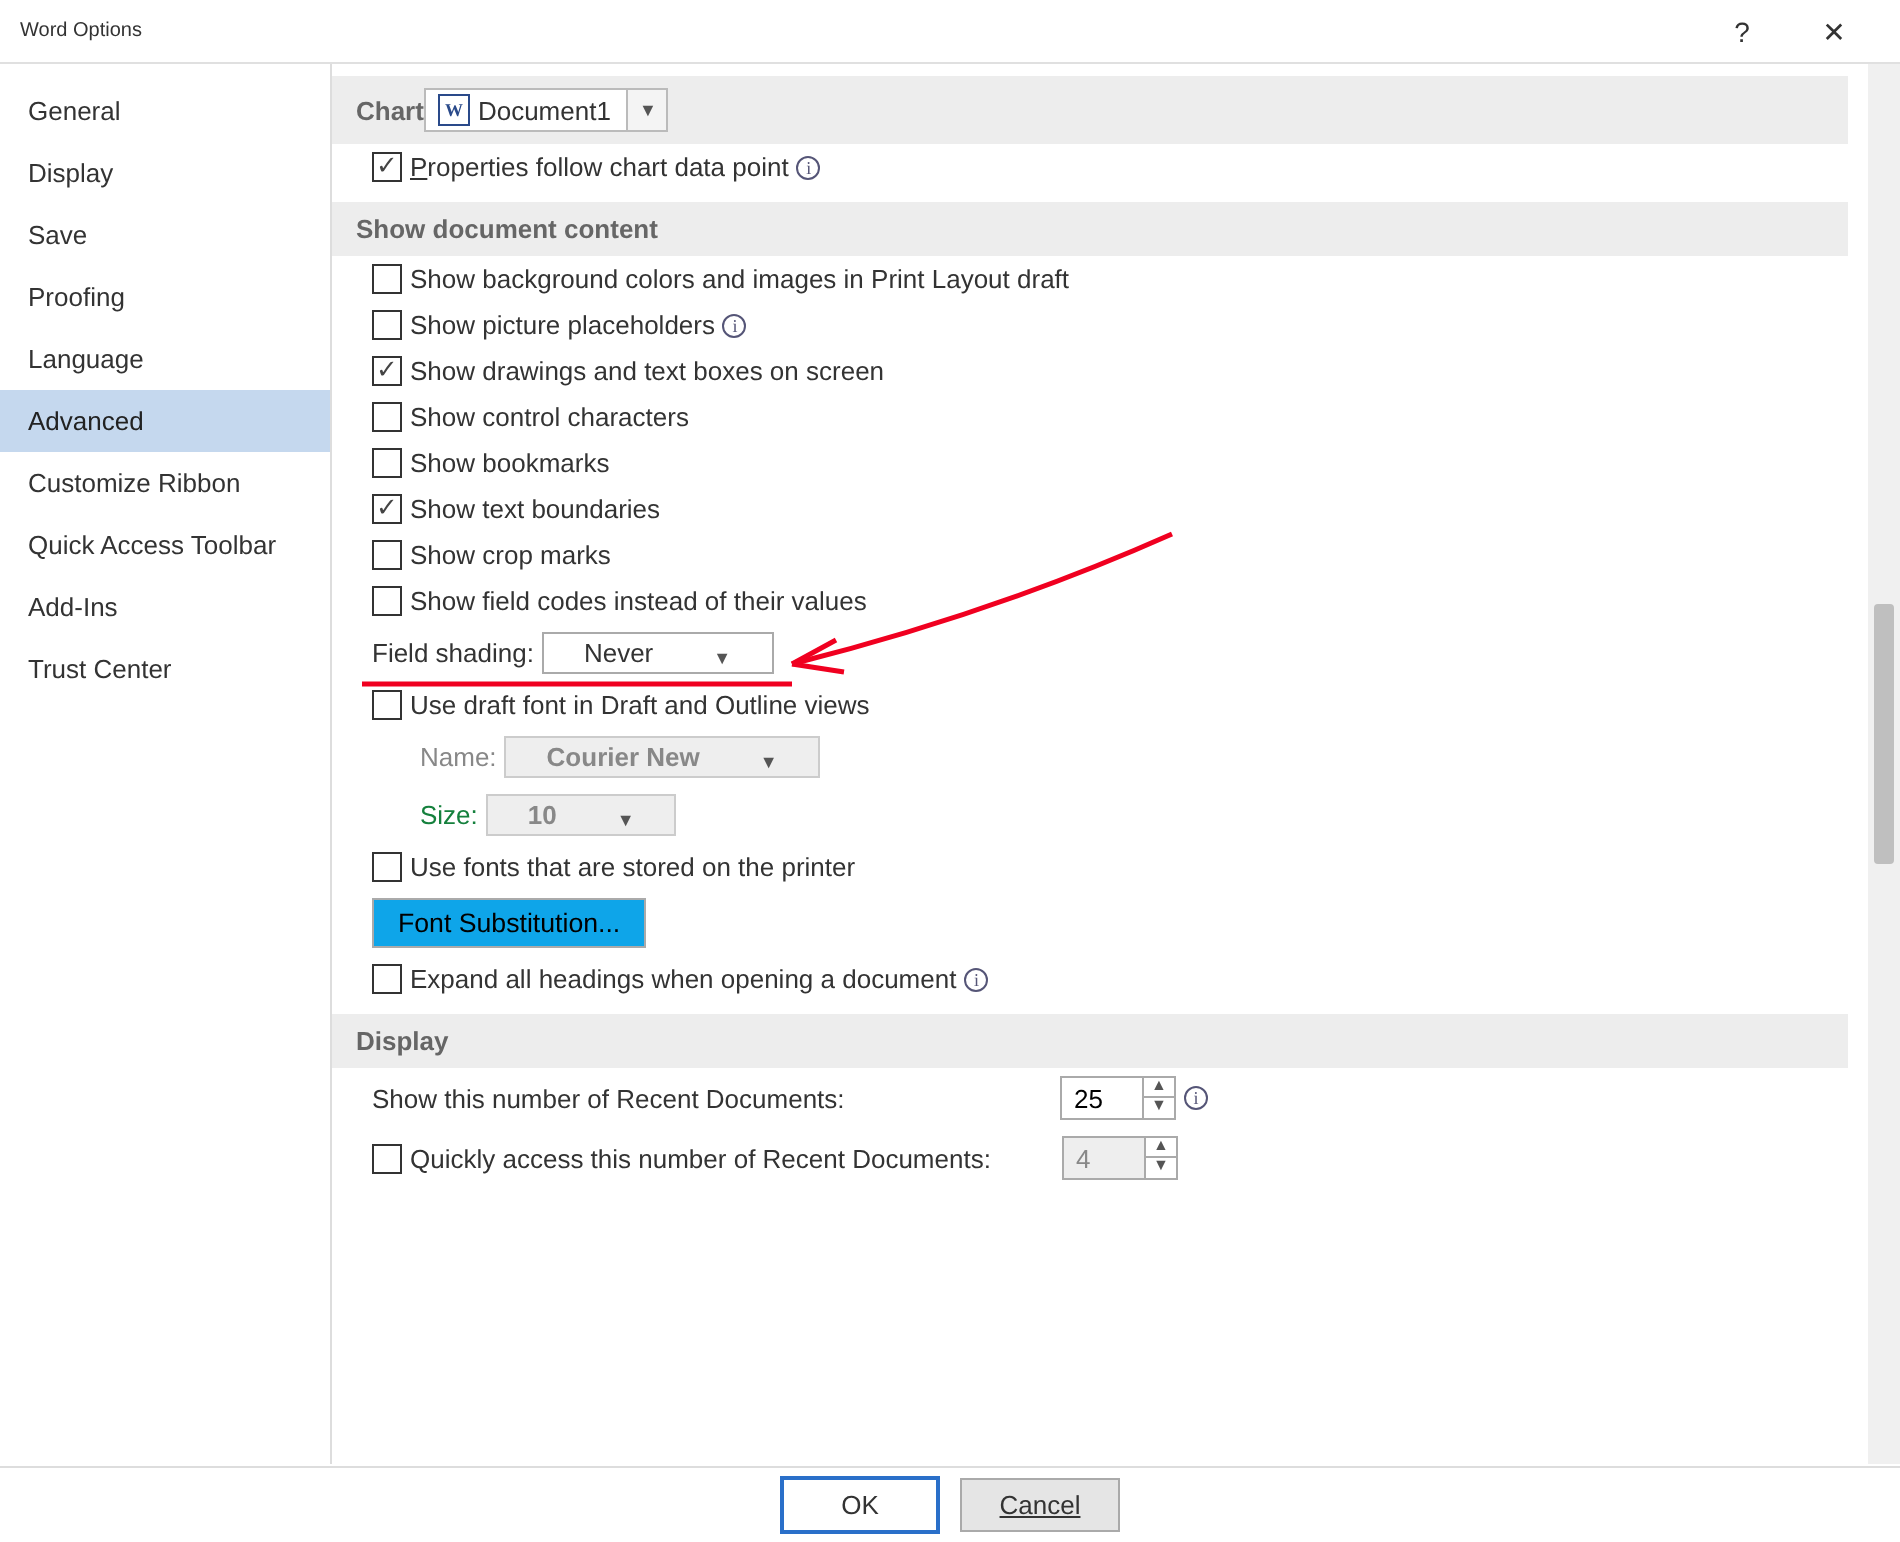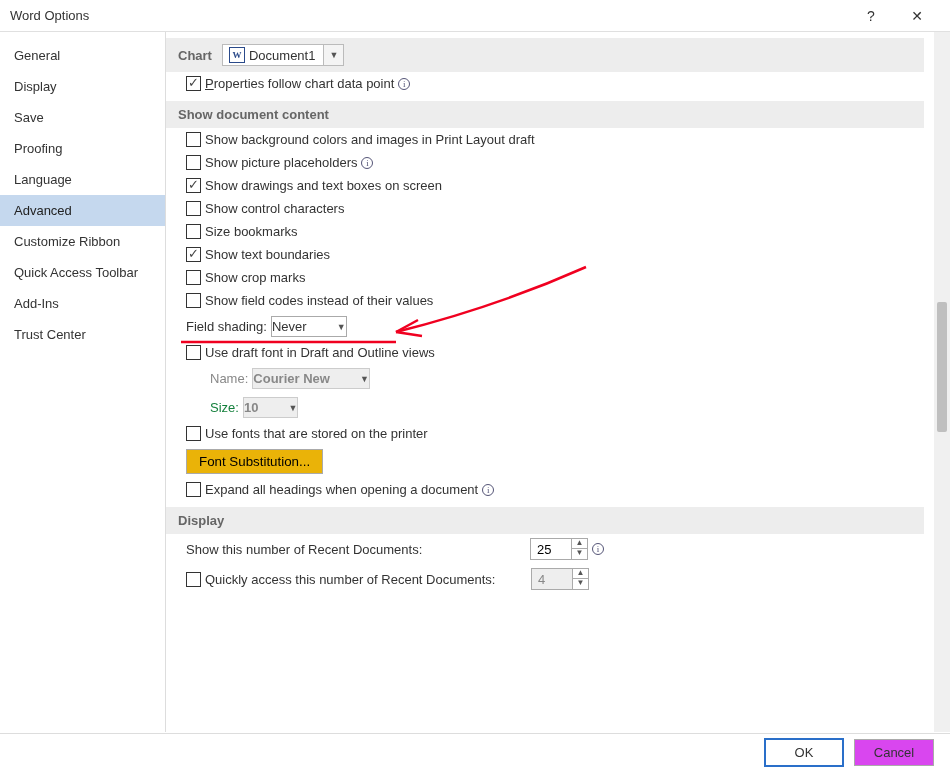--- a/index.html
+++ b/index.html
@@ -1,55 +1,55 @@
 <!DOCTYPE html>
 <html><head>
 <meta charset="utf-8">
 <style>
 * { box-sizing: border-box; margin: 0; padding: 0; font-family: "Segoe UI", Arial, sans-serif; }
 body { background: #fff; font-size: 13px; color: #333; width: 950px; height: 771px; overflow: hidden; position: relative; }
 
 .titlebar { height: 32px; display: flex; align-items: center; padding: 0 10px; background: #fff; border-bottom: 1px solid #e0e0e0; }
-.titlebar .title { flex: 1; font-size: 13px; color: #333; }
+.titlebar .title { flex: 1; font-size: 10px; color: #333; }
 .titlebar .tbtn { width: 46px; height: 32px; display: flex; align-items: center; justify-content: center; cursor: pointer; font-size: 14px; color: #333; }
 
 .body { display: flex; height: 700px; }
 .sidebar { width: 166px; padding: 8px 0; background: #fff; border-right: 1px solid #ddd; }
 .sidebar .item { padding: 8px 14px; cursor: pointer; color: #333; }
 .sidebar .item.selected { background: #c5d8ee; color: #222; }
 
 .content-wrap { flex: 1; position: relative; display: flex; }
 .content { flex: 1; overflow-y: auto; padding: 0 10px 0 0; background: #fff; }
 .scrollbar { width: 16px; background: #f0f0f0; position: relative; }
 .scrollbar .thumb { position: absolute; right: 3px; left: 3px; top: 270px; height: 130px; background: #bfbfbf; border-radius: 2px; }
 
-.section-head { background: #ededed; color: #666; font-weight: 600; padding: 6px 12px; margin-top: 6px; display: flex; align-items: center; gap: 10px; }
+.section-head { background: #ededed; color: #666; font-weight: 600; padding: 6px 12px; margin-top: 6px; display: flex; align-items: center; }
 .section-head .combo { background: #fff; border: 1px solid #bbb; padding: 2px 28px 2px 6px; position: relative; font-weight: 400; color: #333; display: inline-flex; align-items: center; gap: 4px; }
 .section-head .combo .ddbtn { position: absolute; right: 0; top: 0; bottom: 0; width: 20px; border-left: 1px solid #bbb; background: #f4f4f4; display:flex;align-items:center;justify-content:center; }
 .docicon { width:16px;height:16px;background:#fff;border:1px solid #2a4a8a;display:inline-flex;align-items:center;justify-content:center;font-size:9px;font-weight:bold;color:#2a4a8a;font-family:serif; }
 
 .row { padding: 4px 0 4px 20px; display: flex; align-items: center; gap: 4px; }
 .indent { padding-left: 44px; }
 .chk { appearance:none; width:15px; height:15px; border:1px solid #333; display:inline-block; position:relative; cursor:pointer; }
 .chk:checked::after { content:'✓'; position:absolute; top:-2px; left:1px; font-size:13px; color:#444; }
 .info-icon { width:12px;height:12px;border:1px solid #557;border-radius:50%;display:inline-flex;align-items:center;justify-content:center;font-size:9px;color:#557;font-family:serif; }
-.select-like { border:1px solid #aaa; padding:2px 0; display:inline-flex; align-items:center; gap:30px; background:#fff; }
+.select-like { border:1px solid #aaa; padding:2px 20px; display:inline-flex; align-items:flex-end; gap:30px; background:#fff; }
 .select-like.disabled { background:#eee;color:#888;border-color:#ccc;font-weight:bold; }
 .dd-icon { font-size:9px;color:#555; }
 .spin { display:inline-flex; border:1px solid #aaa; }
 .spin input { border:none; width:40px; padding:2px 6px; font-size:13px; }
 .spin input[disabled] { background:#eee; color:#888; }
 .spin .arrows { display:flex;flex-direction:column;border-left:1px solid #aaa;width:16px; }
 .spin .arrows span { height:10px;line-height:8px;font-size:8px;text-align:center;color:#555;border-bottom:1px solid #aaa;cursor:pointer; }
 .spin .arrows span:last-child{border-bottom:none;}
-.btn { border:1px solid #aaa; background:#eab308; padding:4px 12px; cursor:pointer; }
-.footer { position:absolute; bottom:0; left:0; right:0; height:38px; display:flex; justify-content:flex-end; align-items:center; gap:10px; padding:0 16px; border-top:1px solid #ddd; background:#fff; }
+.btn { border:1px solid #aaa; background:#0ea5e9; padding:4px 12px; cursor:pointer; }
+.footer { position:absolute; bottom:0; left:0; right:0; height:38px; display:flex; justify-content:center; align-items:center; gap:10px; padding:0 16px; border-top:1px solid #ddd; background:#fff; }
 .footer .fbtn { width:80px; padding:5px 0; text-align:center; cursor:pointer; }
 .footer .ok { border:2px solid #2a6fc9; background:#fff; }
-.footer .cancel { border:1px solid #aaa; background:#d946ef; }
+.footer .cancel { border:1px solid #aaa; background:#e5e5e5;text-decoration:underline; }
 .under-txt { text-decoration: underline; text-decoration-thickness:1px; }
 
 .annotation-svg { position:absolute; left:166px; top:32px; width:780px; height:700px; pointer-events:none; z-index:50; }
 </style>
 </head>
 <body>
 
 <div class="titlebar">
   <span class="title">Word Options</span>
   <div class="tbtn">
@@ -109,21 +109,21 @@
       <div class="row">
           <input type="checkbox" class="chk" checked="" style="">
           <span>Show drawings and text boxes on screen</span>
         </div>
       <div class="row">
           <input type="checkbox" class="chk" style="">
           <span>Show control characters</span>
         </div>
       <div class="row">
           <input type="checkbox" class="chk" style="">
-          <span>Size bookmarks</span>
+          <span>Show bookmarks</span>
         </div>
       <div class="row">
           <input type="checkbox" class="chk" checked="" style="">
           <span>Show text boundaries</span>
         </div>
       <div class="row">
           <input type="checkbox" class="chk" style="">
           <span>Show crop marks</span>
         </div>
       <div class="row">

